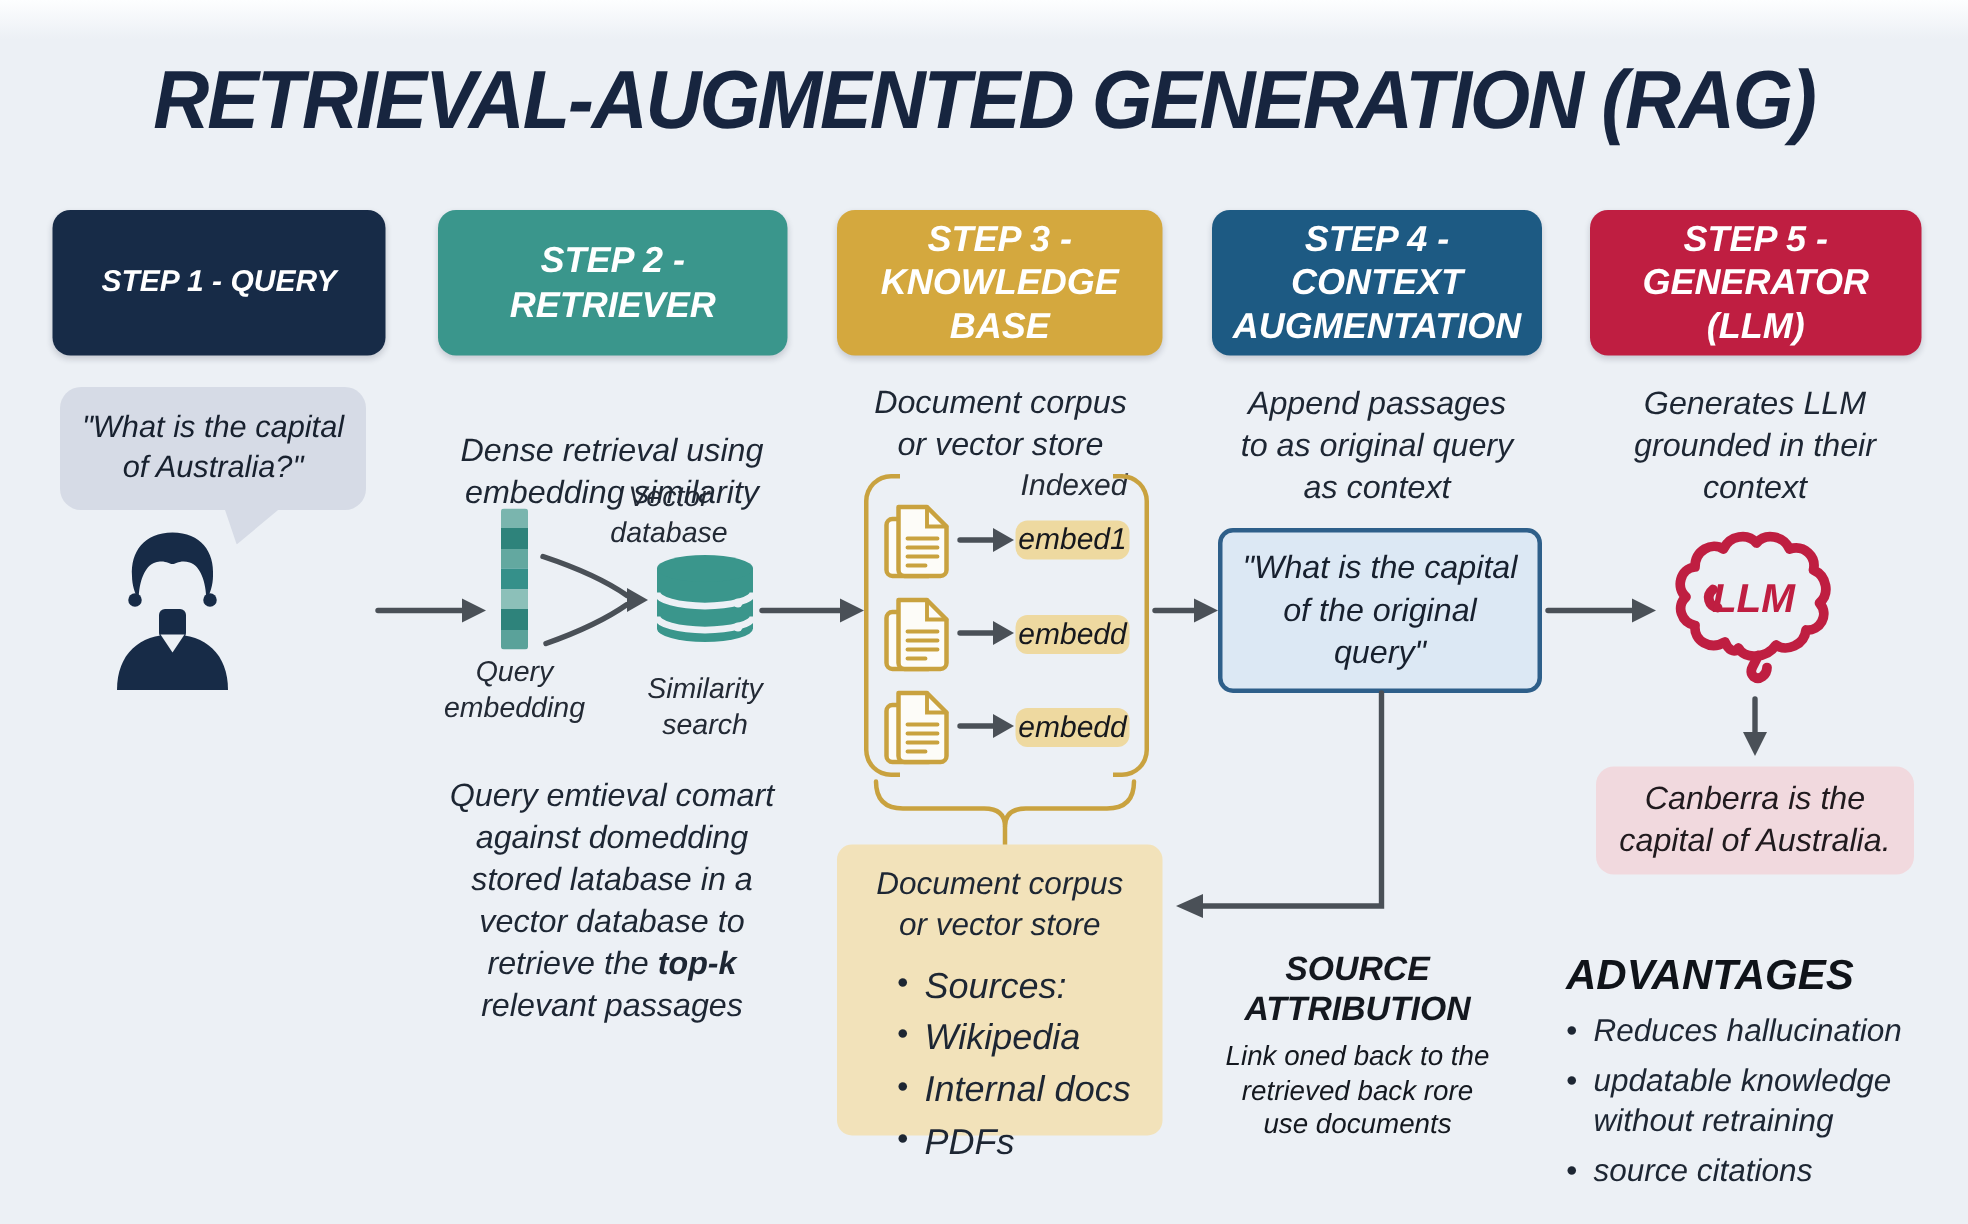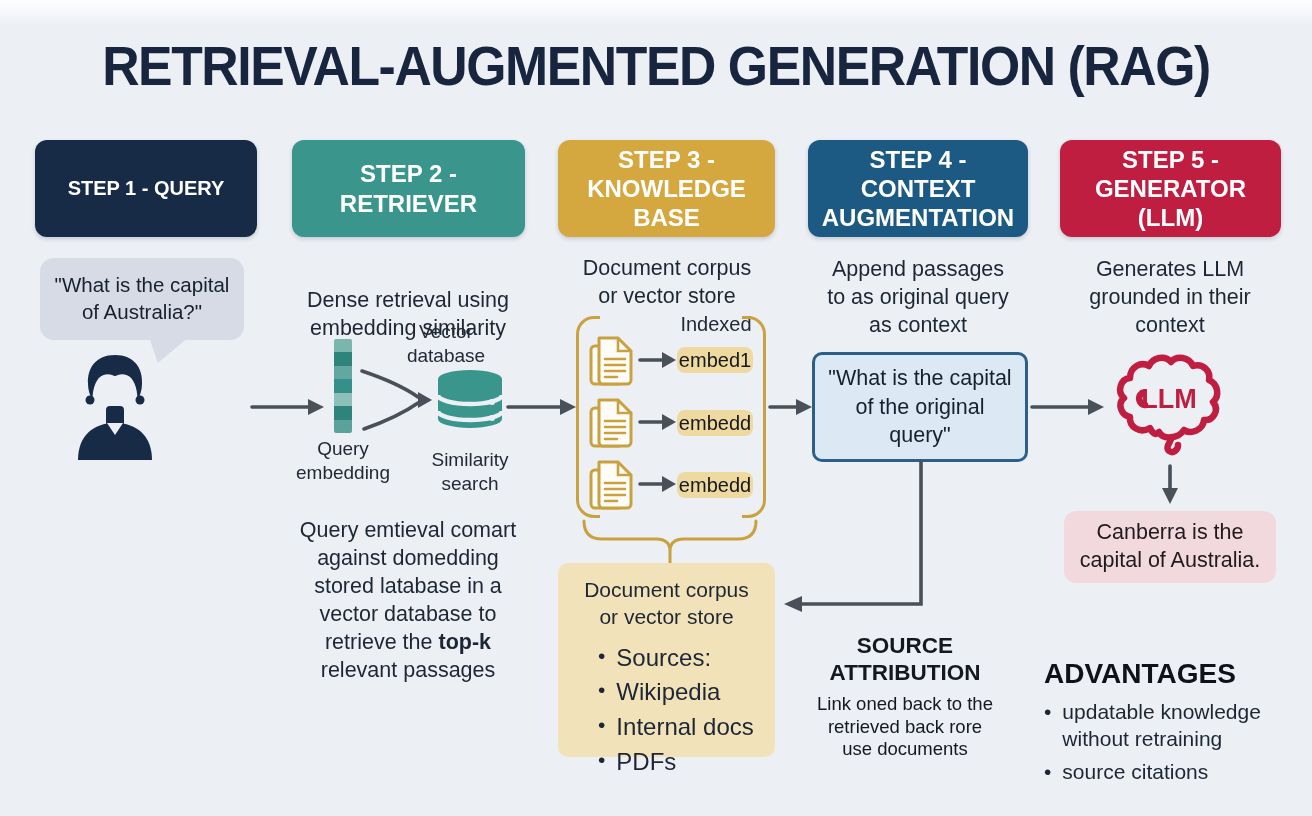--- a/index.html
+++ b/index.html
@@ -4,21 +4,21 @@
 <style>
   :root{
     --bg:#ecf0f5; --ink:#1d2633; --title:#17253f;
     --step1:#172b47; --step2:#3a968c; --step3:#d4a83e; --step4:#1d5a83; --step5:#bf1e41;
     --bubble:#d6dbe6; --gold-line:#c9a23f; --gold-box:#f2e2ba; --pill:#eed9a0;
     --blue-fill:#dce8f4; --blue-border:#2e5f8a; --pink:#f1d9de; --arrow:#4a5057;
   }
   *{margin:0;padding:0;box-sizing:border-box;}
   body{font-family:"Liberation Sans",sans-serif;background:#fff;}
   .canvas{position:relative;width:1312px;height:816px;overflow:hidden;
-          background:linear-gradient(180deg,#fdfeff 0,var(--bg) 26px);color:var(--ink);}
+          background:linear-gradient(180deg,#fdfeff 0,var(--bg) 26px);color:var(--ink);font-style:italic;}
   .abs{position:absolute;}
   .pre{white-space:pre-line;}
   .ctr{text-align:center;}
   .page-title{width:100%;top:34px;text-align:center;font-size:55px;font-weight:800;
               color:var(--title);letter-spacing:-1.5px;transform:scaleX(.94);}
   .hdr{top:140px;height:97px;border-radius:12px;display:flex;align-items:center;justify-content:center;
        color:#fff;font-weight:700;font-size:24px;line-height:1.22;text-align:center;
        box-shadow:0 2px 4px rgba(20,30,50,.18);}
   .hdr.s1{background:var(--step1);font-size:20px;}
   .hdr.s2{background:var(--step2);}
@@ -41,21 +41,21 @@
   .goldbox .gb-title{font-size:21px;line-height:1.28;font-weight:400;}
   .gb-bullets{margin:12px 0 0 30px;}
   .b-row{display:flex;font-size:24px;line-height:1.28;margin-bottom:4px;}
   .b-row::before{content:"\2022";margin-right:11px;font-size:21px;}
   .bluebox{background:var(--blue-fill);border:3px solid var(--blue-border);border-radius:10px;
            display:flex;align-items:center;justify-content:center;font-size:21.5px;line-height:1.32;color:#17202e;}
   .pinkbox{background:var(--pink);border-radius:12px;display:flex;align-items:center;justify-content:center;
            font-size:21.5px;line-height:1.3;color:#201a1e;}
   .sa-title{font-size:22.5px;font-weight:700;line-height:1.2;color:#14181f;}
   .sa-body{font-size:18.5px;line-height:1.22;margin-top:7px;color:#14181f;}
-  .adv-title{font-size:28px;font-weight:800;color:#0f1319;margin-top:24px;}
+  .adv-title{font-size:28px;font-weight:800;color:#0f1319;}
   .adv-list{margin-top:9px;}
   .adv-list .b-row{font-size:21px;margin-bottom:6px;}
   .st-arrow{stroke:var(--arrow);stroke-width:3.6;fill:none;stroke-linecap:round;}
   .fl-arrow{fill:var(--arrow);}
   .st-gold{stroke:var(--gold-line);stroke-width:3;fill:none;stroke-linecap:round;}
   .doc-fill{fill:#fdfcf8;stroke:var(--gold-line);stroke-width:3;stroke-linejoin:round;}
   .doc-line{stroke:var(--gold-line);stroke-width:2.6;stroke-linecap:round;fill:none;}
   .teal{fill:var(--step2);}
   .brain-st{stroke:var(--step5);stroke-width:6.5;fill:none;stroke-linecap:round;stroke-linejoin:round;}
   .brain-txt{fill:var(--step5);font-weight:700;font-size:27px;font-family:"Liberation Sans",sans-serif;}
@@ -234,18 +234,19 @@
   </svg>
   <svg class="abs" style="left:1158px;top:464px;" width="24" height="42" viewBox="0 0 24 42">
     <path class="st-arrow" d="M12 2 V24"></path>
       <polygon class="fl-arrow" points="4,24 20,24 12,40"></polygon>
   </svg>
   <div class="abs pinkbox pre ctr" style="left:1064px;top:511px;width:212px;height:72px;">Canberra is the
 capital of Australia.</div>
   <div class="abs" style="left:1044px;top:634px;width:248px;">
     <div class="adv-title">ADVANTAGES</div>
     <div class="adv-list">
+      <div class="b-row">Reduces hallucination</div>
       <div class="b-row">updatable knowledge without retraining</div>
       <div class="b-row">source citations</div>
     </div>
   </div>
 
 </div>
 
 </body></html>

